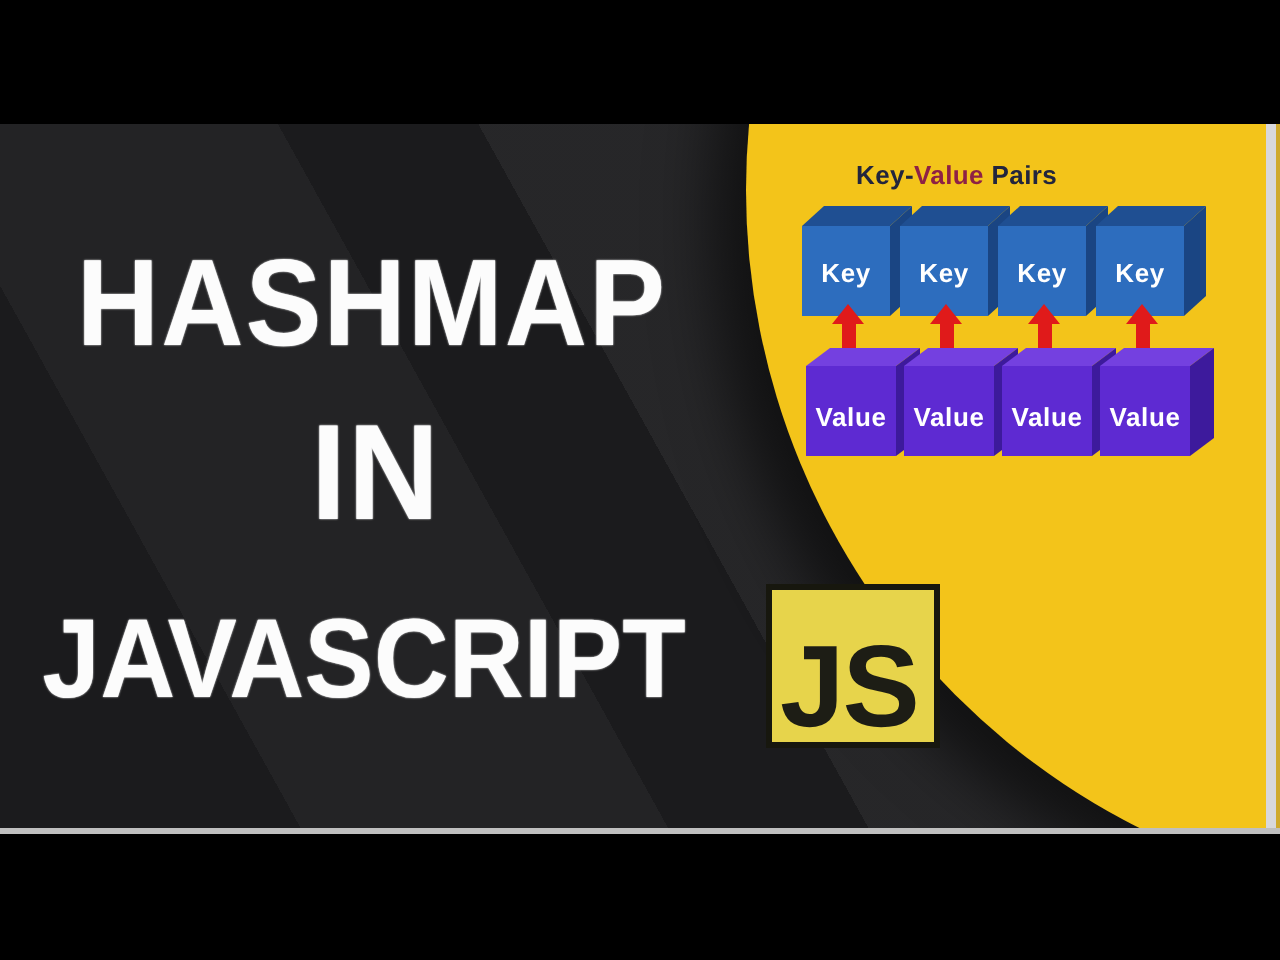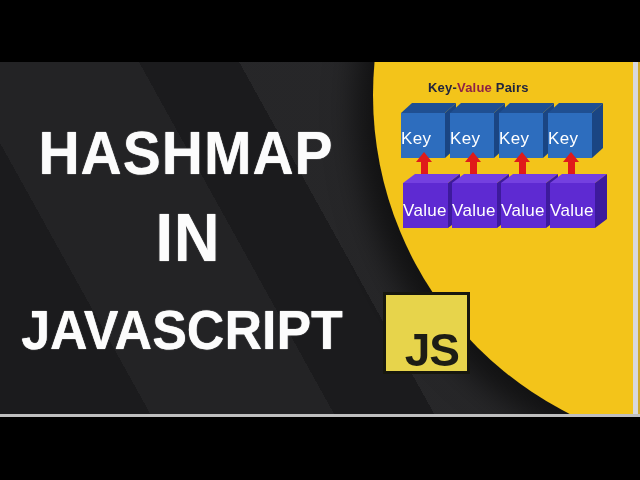--- a/index.html
+++ b/index.html
@@ -37,21 +37,21 @@
   .h3 { left: 6px; top: 242px; width: 352px; font-size: 52px; letter-spacing: 0; }
 
   
   .kv-title { position: absolute; left: 428px; top: 18px; width: 155px; text-align: left; font-size: 13px; font-weight: bold; letter-spacing: 0.2px; }
   .kv-title .t-dark { color: #22253d; }
   .kv-title .t-maroon { color: #8e2145; }
 
   
   .cube { position: absolute; }
   .cube .face { position: absolute; left: 0; top: 0; width: 100%; height: 100%; }
-  .cube .label { position: absolute; color: #fff; font-weight: normal; font-size: 17px; letter-spacing: 0.3px; }
+  .cube .label { position: absolute; color: #fff; font-weight: bold; font-size: 13px; text-align: center; letter-spacing: 0.3px; }
 
   .key-cube { width: 56px; height: 56px; top: 41px; }
   .key-cube .front { clip-path: polygon(0px 10px, 44px 10px, 44px 55px, 0px 55px); background: #2d6dbe; }
   .key-cube .topf  { clip-path: polygon(0px 10px, 11px 0px, 55px 0px, 44px 10px); background: #1f4f92; }
   .key-cube .sidef { clip-path: polygon(44px 10px, 55px 0px, 55px 45px, 44px 55px); background: #1a4583; }
   .key-cube .label { left: 0; top: 26px; width: 44px; }
 
   .value-cube { width: 58px; height: 54px; top: 112px; }
   .value-cube .front { clip-path: polygon(0px 9px, 45px 9px, 45px 54px, 0px 54px); background: #5e2ad2; }
   .value-cube .topf  { clip-path: polygon(0px 9px, 12px 0px, 57px 0px, 45px 9px); background: #7440e0; }
@@ -69,21 +69,21 @@
   }
   .dblarrow::before { top: 0; border-bottom: 10px solid #e01a1a; }
   .dblarrow::after { bottom: 0; border-top: 10px solid #e01a1a; }
 
   
   .js-logo {
     position: absolute; left: 383px; top: 230px; width: 87px; height: 82px;
     background: #e7d44b; border: 3px solid #17170e;
   }
   .js-logo .js-text {
-    position: absolute; right: 8px; bottom: -6px; font-size: 46px; font-weight: bold; color: #1d1d15; letter-spacing: -1px;
+    position: absolute; right: 8px; bottom: -6px; font-size: 58px; font-weight: bold; color: #1d1d15; letter-spacing: -1px;
   }
 </style>
 </head>
 <body>
 
 <div class="letterbox top"></div>
 
 <div class="content">
 
   <div class="blob"></div>

